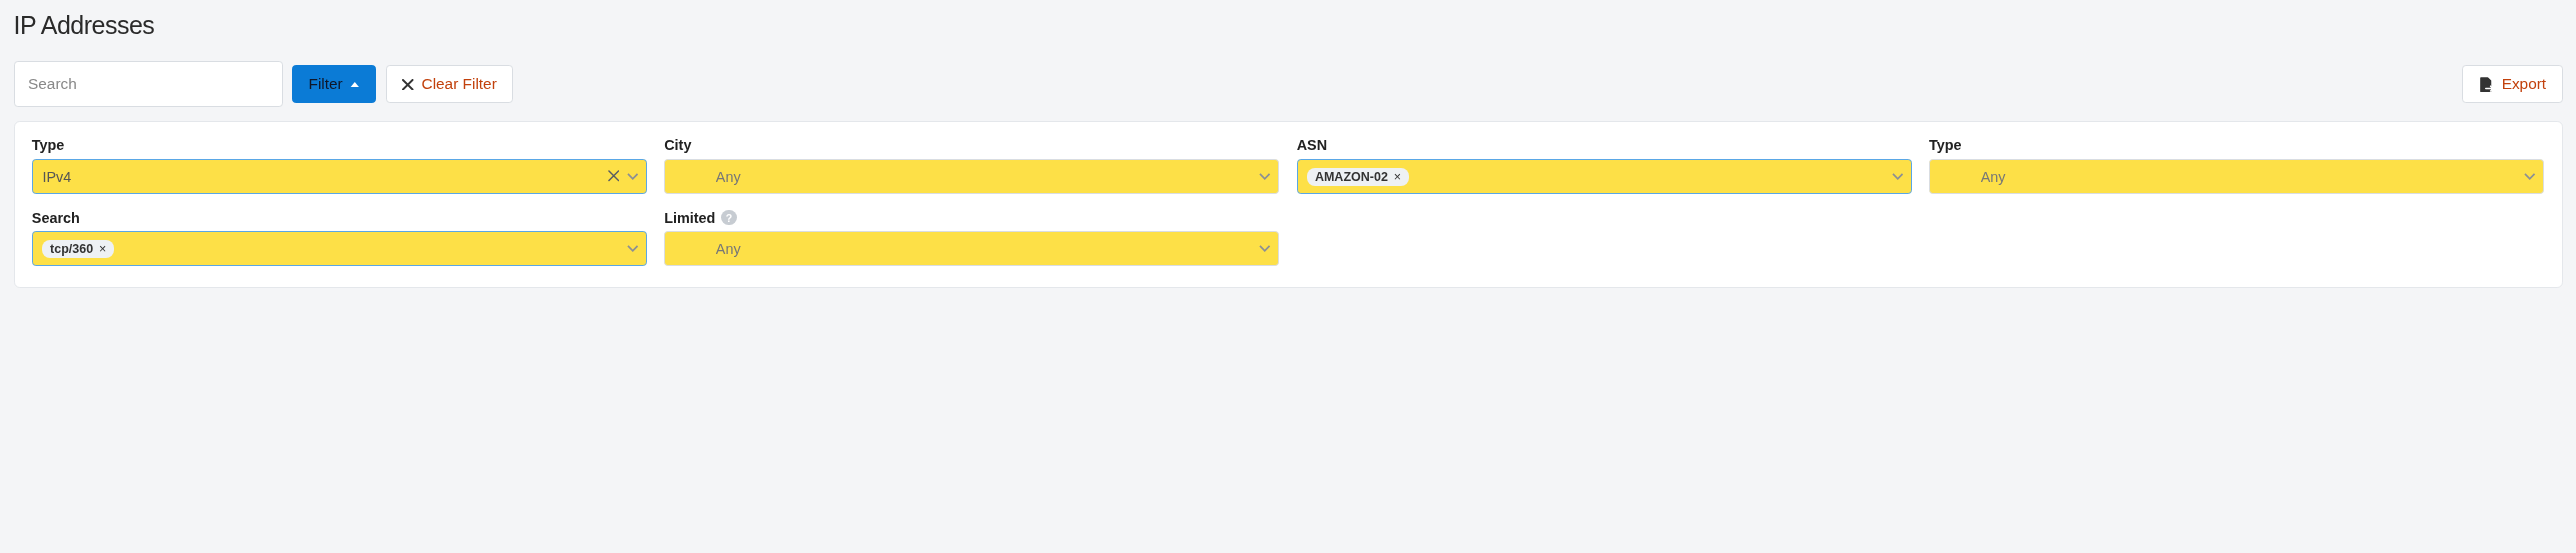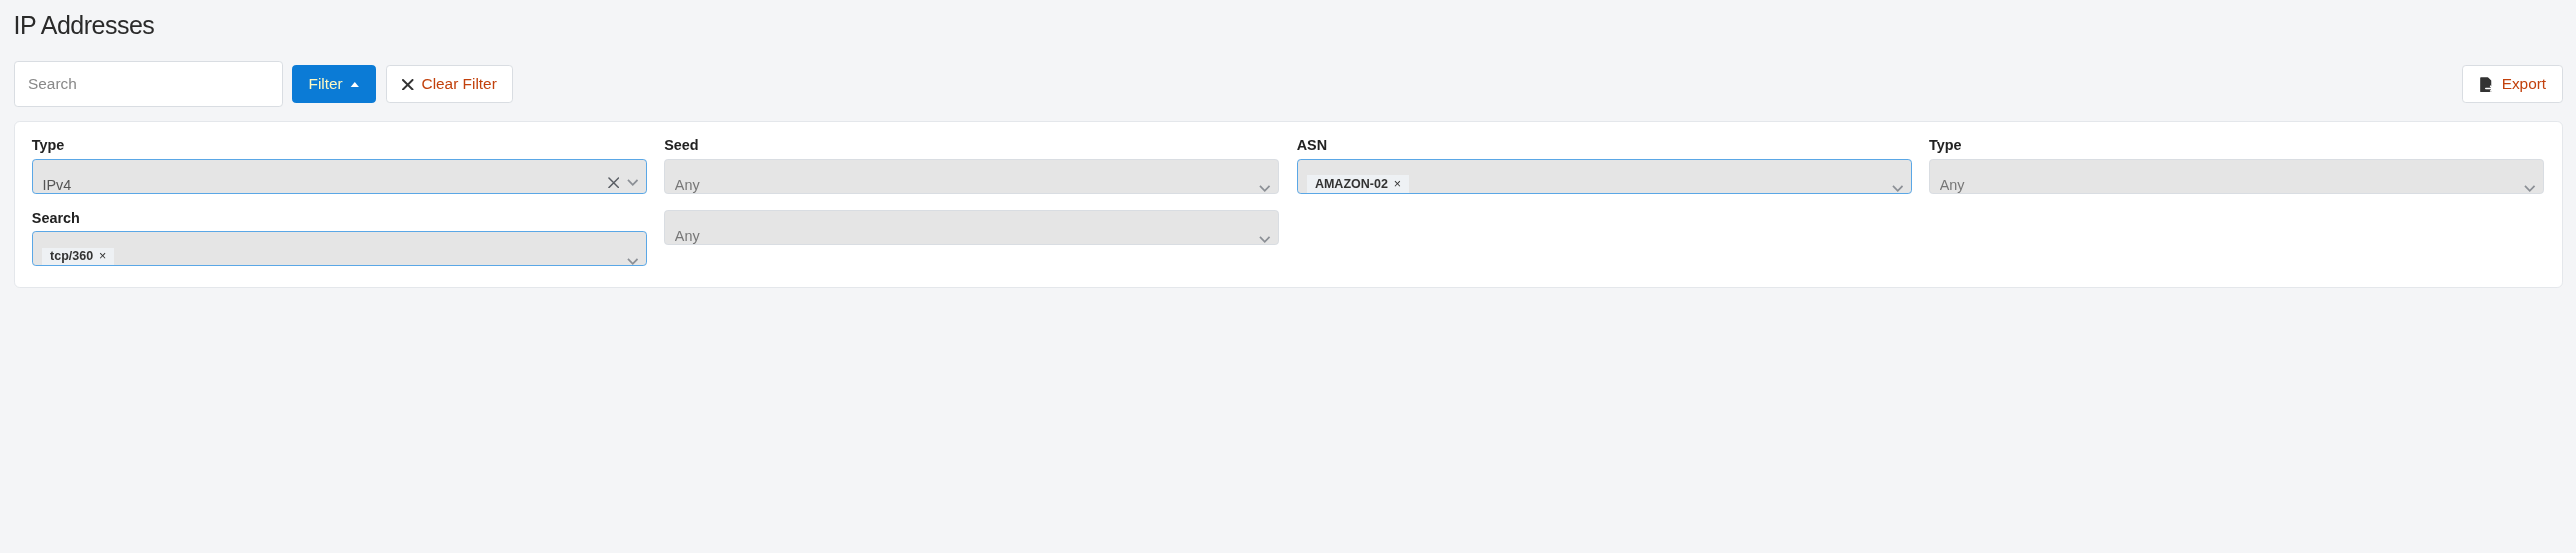--- a/index.html
+++ b/index.html
@@ -43,21 +43,21 @@
       font-size: 15.4px;
       display: inline-flex;
       align-items: center;
       gap: 7.7px;
       cursor: pointer;
       color: #c2410c;
     }
     .btn-primary {
       background: #0b7bd6;
       border-color: #0b7bd6;
-      color: #fef9c3;
+      color: #0f172a;
     }
     .btn-primary .caret-up-icon {
       display: inline-block;
     }
     .caret-up-icon svg { display: block; }
     .close-icon svg { display: block; }
     .export-icon svg { display: block; }
     .chevron-down-icon svg { display: block; }
     .spacer { flex: 1 1 auto; }
     .filter-panel {
@@ -78,51 +78,51 @@
       font-size: 14.4px;
       font-weight: 600;
       color: #222;
       display: flex;
       align-items: center;
       gap: 5.8px;
     }
     .select-control {
       position: relative;
       display: flex;
-      align-items: flex-end;
+      align-items: center;
       height: 35px;
       border: 1px solid #d9dde2;
       border-radius: 3.8px;
       padding: 0 7.7px 0 9.6px;
-      background: #e5e5e5;
+      background: #fde047;
       cursor: pointer;
     }
     .select-control.active { border-color: #5aa7e6; }
     .select-value {
       flex: 1;
       color: #555;
       font-size: 14.4px;
       display: flex;
       align-items: center;
       gap: 5.8px;
       overflow: hidden;
     }
-    .select-value.placeholder { color: #777; }
+    .select-value.placeholder { color: #777; margin-left: 41px; }
     .select-actions {
       display: flex;
       align-items: center;
       gap: 5.8px;
       color: #8b8f95;
     }
     .chip {
       display: inline-flex;
       align-items: center;
       gap: 5.8px;
       background: #eef1f4;
-      border-radius: 0;
+      border-radius: 8px;
       padding: 1.9px 7.7px;
       font-size: 12.5px;
       font-weight: 600;
       color: #333;
     }
     .chip .chip-x {
       font-weight: 400;
       cursor: pointer;
       color: #333;
     }
@@ -195,21 +195,21 @@
           <span class="chevron-down-icon">
             <svg width="11.5" height="7.7" viewBox="0 0 12 8">
                 <path d="M1 1 L6 6 L11 1" fill="none" stroke="#8b8f95" stroke-width="1.8"></path>
               </svg>
           </span>
         </div>
       </div>
     </div>
 
     <div class="field-block">
-      <label class="field-label">Seed</label>
+      <label class="field-label">City</label>
       <div class="select-control">
         <div class="select-value placeholder">Any</div>
         <div class="select-actions">
           <span class="chevron-down-icon">
             <svg width="11.5" height="7.7" viewBox="0 0 12 8">
                 <path d="M1 1 L6 6 L11 1" fill="none" stroke="#8b8f95" stroke-width="1.8"></path>
               </svg>
           </span>
         </div>
       </div>
@@ -265,20 +265,24 @@
           <span class="chevron-down-icon">
             <svg width="11.5" height="7.7" viewBox="0 0 12 8">
                 <path d="M1 1 L6 6 L11 1" fill="none" stroke="#8b8f95" stroke-width="1.8"></path>
               </svg>
           </span>
         </div>
       </div>
     </div>
 
     <div class="field-block">
+      <label class="field-label">
+        <span>Limited</span>
+        <span class="help-badge">?</span>
+      </label>
       <div class="select-control">
         <div class="select-value placeholder">Any</div>
         <div class="select-actions">
           <span class="chevron-down-icon">
             <svg width="11.5" height="7.7" viewBox="0 0 12 8">
                 <path d="M1 1 L6 6 L11 1" fill="none" stroke="#8b8f95" stroke-width="1.8"></path>
               </svg>
           </span>
         </div>
       </div>

